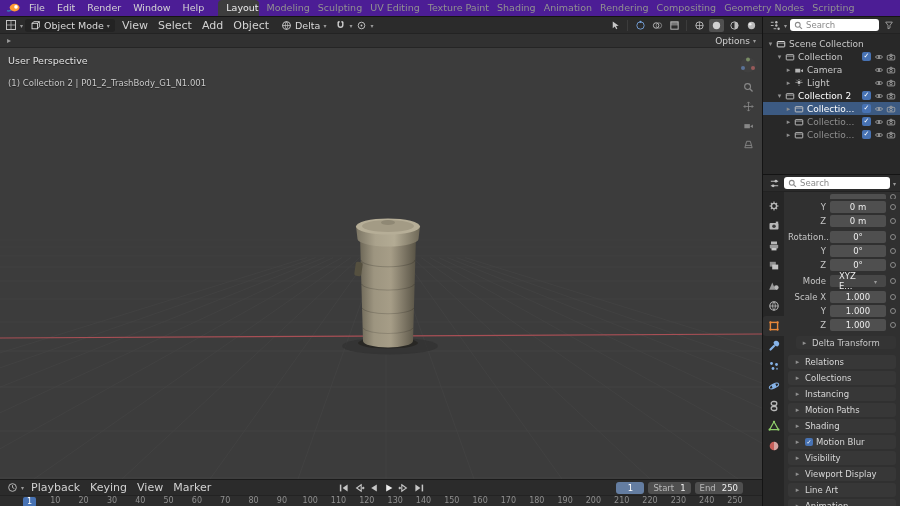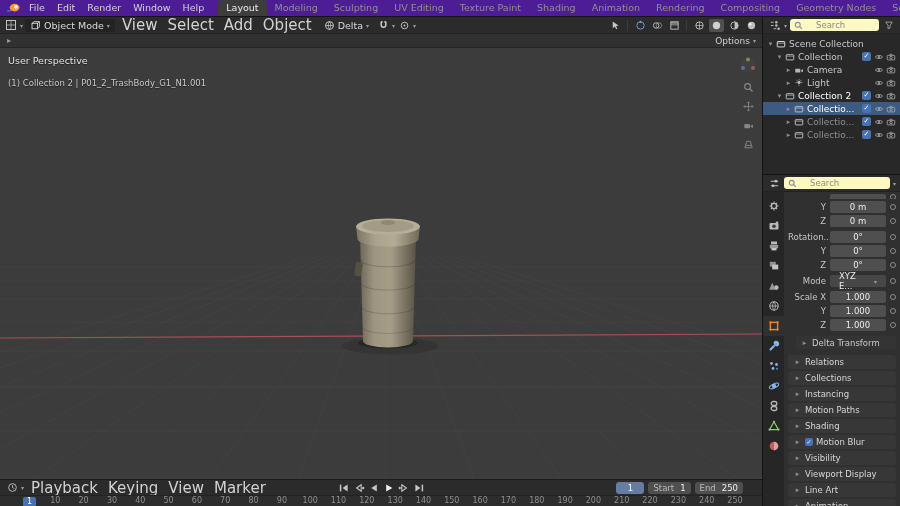--- a/index.html
+++ b/index.html
@@ -6,30 +6,30 @@
 html,body{width:900px;height:506px;overflow:hidden;background:#111}
 body{font-family:"DejaVu Sans","Liberation Sans",sans-serif;font-size:10px;color:#cfcfcf;-webkit-font-smoothing:antialiased}
 .app{position:relative;width:900px;height:506px;background:#1d1d1d;display:flex;flex-direction:column}
 .ic{display:block}
 
 .topbar{height:17px;flex:0 0 auto;display:flex;align-items:flex-end;background:#4c1d95;padding:0 6px;border-bottom:1px solid #151515}
 .logo{display:flex;align-items:center;height:17px;margin-right:2px}
 .menus{display:flex;align-items:center;height:17px}
 .menu-item{padding:2px 6px;font-size:9.5px;color:#d4d4d4;border-radius:3px}
 .workspaces{display:flex;align-items:flex-end;margin-left:8px;height:17px}
-.ws-tab{padding:2px 8px 2px 8px;font-size:9.5px;color:#919191;border-radius:4px 4px 0 0;line-height:12px;white-space:nowrap}
+.ws-tab{padding:2px 0 2px 8px;font-size:9.5px;color:#919191;border-radius:4px 4px 0 0;line-height:12px;white-space:nowrap}
 .ws-tab.active{background:#3d3d3d;color:#ececec}
 
 .main{flex:1;display:flex;min-height:0}
 .left-col{width:762px;display:flex;flex-direction:column;min-height:0}
 .right-col{width:138px;display:flex;flex-direction:column;border-left:1px solid #141414;background:#303030;min-height:0}
 
 .vp-header{height:17px;flex:0 0 auto;background:#2b2b2b;display:flex;align-items:center;gap:2px;padding:0 4px;border-bottom:1px solid #232323}
 .hmenus{display:flex;align-items:center}
-.hmenu{padding:1px 5px;font-size:15px;color:#d2d2d2;border-radius:3px;white-space:nowrap}
+.hmenu{padding:1px 5px;font-size:11px;color:#d2d2d2;border-radius:3px;white-space:nowrap}
 .chip{display:inline-flex;align-items:center;gap:3px;background:#232323;border-radius:3px;padding:1px 5px;font-size:9.5px;color:#dadada;height:13px;white-space:nowrap}
 .chip.flat{background:transparent}
 .dd{font-size:6px;color:#9a9a9a}
 .hic{display:inline-flex;align-items:center;justify-content:center;width:14px;height:13px}
 .vp-right{margin-left:auto;display:flex;align-items:center;gap:3px}
 .shade-active{background:#505050;border-radius:2px;display:inline-flex;align-items:center;justify-content:center;width:15px;height:13px}
 .vsep{width:1px;height:11px;background:#3c3c3c;margin:0 2px}
 
 .tool-settings{height:14px;flex:0 0 auto;background:#313131;display:flex;align-items:center;border-bottom:1px solid #252525}
 .ts-expand{color:#9a9a9a;font-size:8px;margin-left:7px}
@@ -37,21 +37,21 @@
 
 .viewport{flex:1;position:relative;background:#3c3c3c;overflow:hidden;min-height:0}
 .vp-svg{position:absolute;inset:0;width:100%;height:100%}
 .vp-overlay-text{position:absolute;left:8px;top:7px;text-shadow:0 1px 1px rgba(0,0,0,.5);pointer-events:none}
 .vp-view-label{font-size:9.5px;color:#e2e2e2;margin-bottom:12px}
 .vp-breadcrumb{font-size:8.5px;color:#c9c9c9}
 .vp-nav{position:absolute;right:5px;top:8px;display:flex;flex-direction:column;align-items:center;gap:8px;opacity:.65}
 
 .outliner{height:158px;flex:0 0 auto;display:flex;flex-direction:column;background:#282828;border-bottom:1px solid #141414}
 .ol-header{height:17px;flex:0 0 auto;background:#2b2b2b;display:flex;align-items:center;gap:3px;padding:0 4px;border-bottom:1px solid #222}
-.search-field{flex:1;min-width:0;height:12px;background:#fef9c3;border-radius:3px;display:flex;align-items:center;gap:13px;padding:0 4px}
+.search-field{flex:1;min-width:0;height:12px;background:#ffffff;border-radius:3px;display:flex;align-items:center;gap:3px;padding:0 4px}
 .search-ph{color:#8a8a8a;font-size:8.5px;white-space:nowrap;overflow:hidden}
 .ol-body{flex:1;overflow:hidden;padding-top:3px}
 .ol-row{display:flex;align-items:center;height:13px;padding-right:3px}
 .ol-row.sel{background:#3c5a82}
 .ol-row.sel .ol-label{color:#fff}
 .ol-row.act .ol-label{color:#fff}
 .ol-row.dim .ol-label{color:#8f8f8f}
 .disc{width:9px;text-align:center;color:#8f8f8f;font-size:7px;flex:0 0 auto}
 .olic{width:12px;display:inline-flex;justify-content:center;flex:0 0 auto}
 .ol-label{flex:1;min-width:0;font-size:9px;color:#c8c8c8;white-space:nowrap;overflow:hidden;text-overflow:ellipsis;padding-left:2px}

